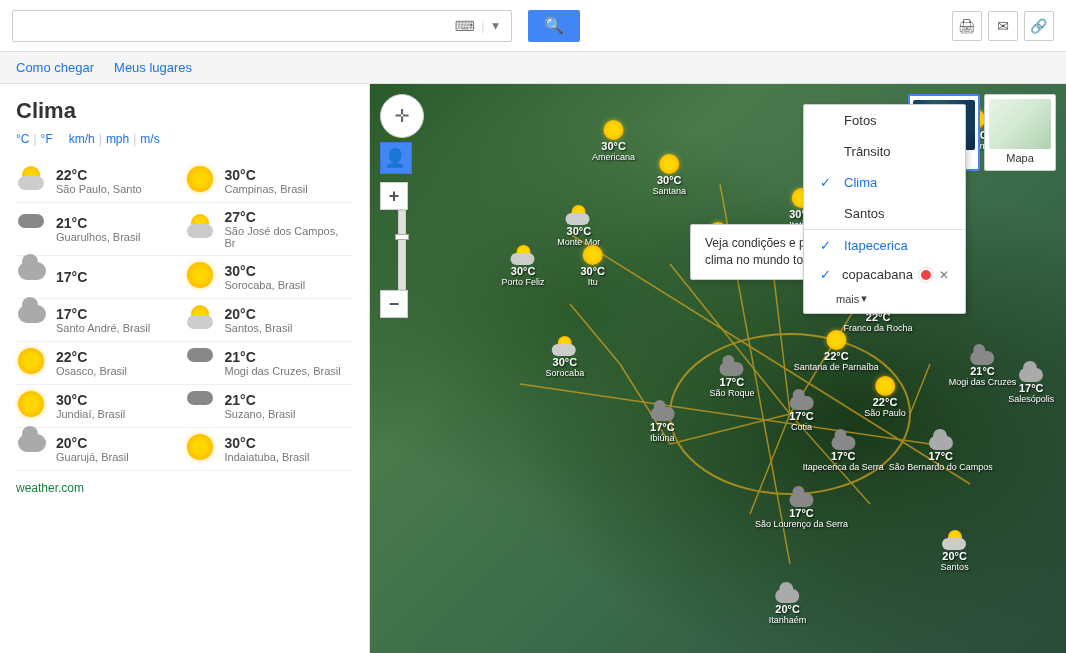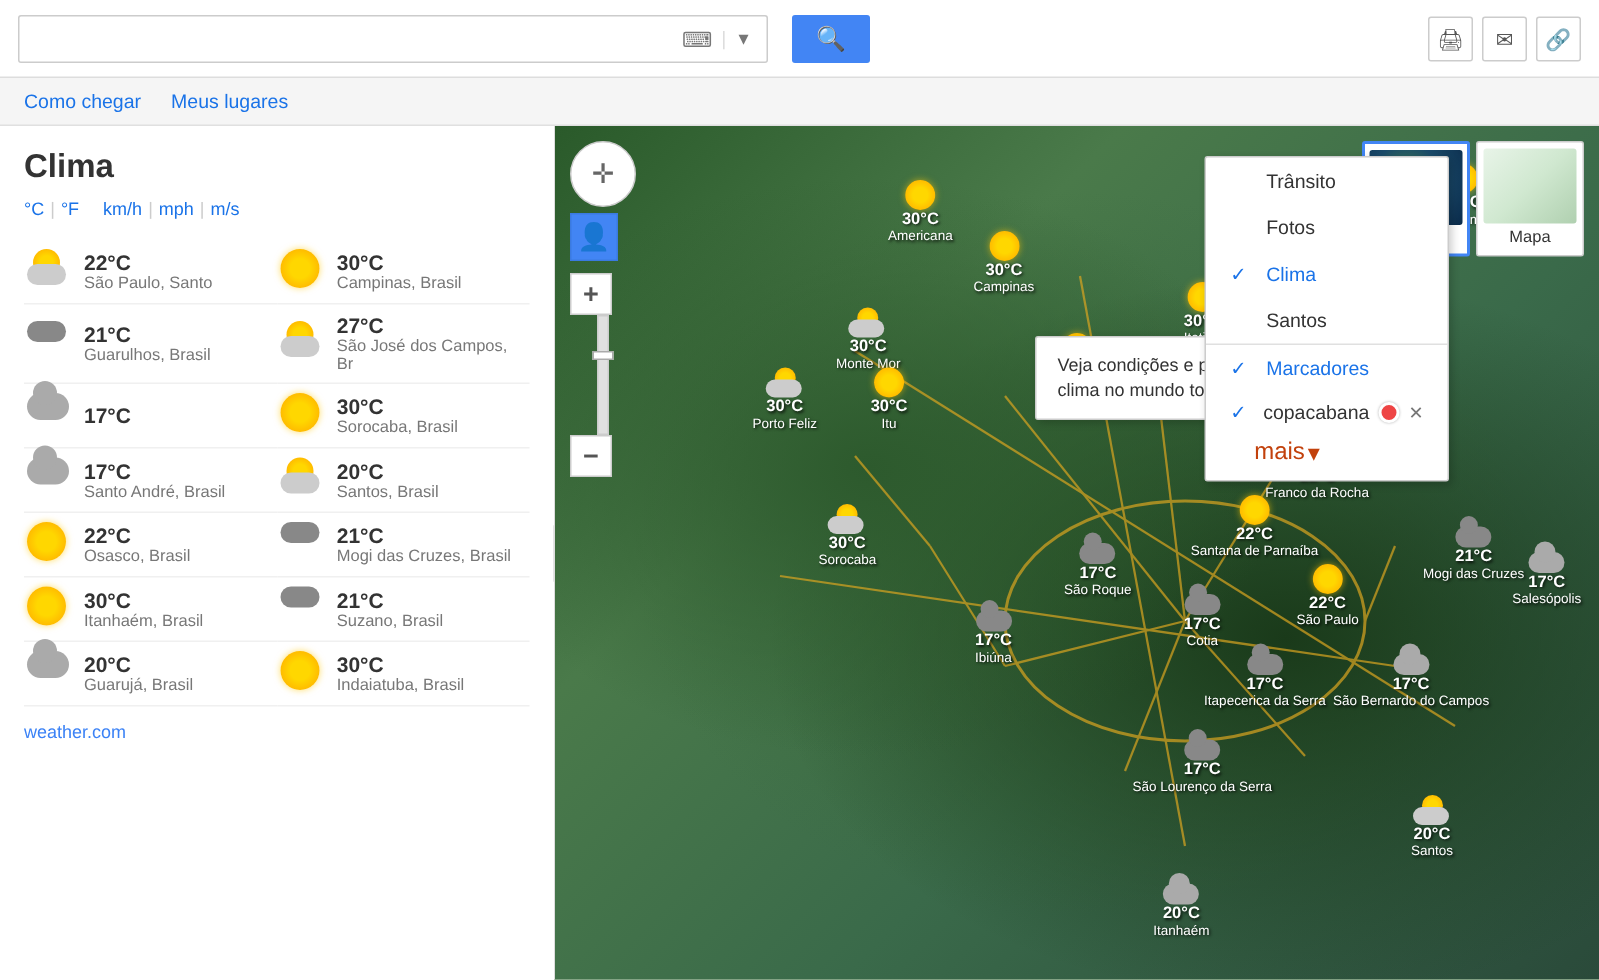--- a/index.html
+++ b/index.html
@@ -175,21 +175,21 @@
     .weather-city {
       font-size: 11px;
       color: #777;
     }
 
     #weather-source {
       margin-top: 10px;
       font-size: 12px;
     }
     #weather-source a {
-      color: #3b82f6;
+      color: #15803d;
       text-decoration: none;
       cursor: pointer;
     }
 
     
     #collapse-btn {
       position: absolute;
       right: -14px;
       top: 50%;
       transform: translateY(-50%);
@@ -383,22 +383,22 @@
       border: 2px solid #fff;
       box-shadow: 0 0 2px rgba(0,0,0,0.3);
     }
     .copa-x {
       color: #777;
       cursor: pointer;
       font-size: 12px;
     }
     .mais-link {
       padding: 4px 16px 8px 32px;
-      font-size: 16px;
-      color: #c2410c;
+      font-size: 11px;
+      color: #404040;
       cursor: pointer;
       display: flex;
       align-items: center;
       gap: 2px;
     }
 
     
     #map-tooltip {
       position: absolute;
       top: 140px;
@@ -637,21 +637,21 @@
         <div class="weather-temp">21°C</div>
         <div class="weather-city">Mogi das Cruzes, Brasil</div>
       </div>
     </div>
         <div class="weather-item">
       <div class="weather-icon">
             <div class="wi-sunny"></div>
           </div>
       <div class="weather-info">
         <div class="weather-temp">30°C</div>
-        <div class="weather-city">Itanhaém, Brasil</div>
+        <div class="weather-city">Jundiaí, Brasil</div>
       </div>
     </div>
         <div class="weather-item">
       <div class="weather-icon">
             <div class="wi-rainy"></div>
           </div>
       <div class="weather-info">
         <div class="weather-temp">21°C</div>
         <div class="weather-city">Suzano, Brasil</div>
       </div>
@@ -717,21 +717,21 @@
       <div class="map-weather-city">Extrema</div>
     </div>
           <div class="map-weather" style="position: absolute; left: 35%; top: 10%; transform: translate(-50%, -50%); cursor: pointer;">
       <div style="width:20px;height:20px;background:radial-gradient(circle,#FFD700 35%,#FFA500 100%);border-radius:50%;box-shadow:0 0 5px rgba(255,200,0,0.6);margin:0 auto;"></div>
       <div class="map-weather-temp">30°C</div>
       <div class="map-weather-city">Americana</div>
     </div>
           <div class="map-weather" style="position: absolute; left: 43%; top: 16%; transform: translate(-50%, -50%); cursor: pointer;">
       <div style="width:20px;height:20px;background:radial-gradient(circle,#FFD700 35%,#FFA500 100%);border-radius:50%;box-shadow:0 0 5px rgba(255,200,0,0.6);margin:0 auto;"></div>
       <div class="map-weather-temp">30°C</div>
-      <div class="map-weather-city">Campinas</div>
+      <div class="map-weather-city">Santana</div>
     </div>
           <div class="map-weather" style="position: absolute; left: 68%; top: 20%; transform: translate(-50%, -50%); cursor: pointer;">
       <div style="width:24px;height:14px;background:#aaa;border-radius:7px;margin:0 auto;position:relative;">
               <div style="position:absolute;top:-7px;left:4px;width:14px;height:14px;background:#aaa;border-radius:50%;"></div>
             </div>
       <div class="map-weather-temp">21°C</div>
 
     </div>
           <div class="map-weather" style="position: absolute; left: 78%; top: 20%; transform: translate(-50%, -50%); cursor: pointer;">
       <div style="width:20px;height:20px;background:radial-gradient(circle,#FFD700 35%,#FFA500 100%);border-radius:50%;box-shadow:0 0 5px rgba(255,200,0,0.6);margin:0 auto;"></div>
@@ -892,37 +892,37 @@
           <span class="layer-label">Earth</span>
         </div>
         <div class="layer-btn">
           <div class="layer-thumb mapa-thumb"></div>
           <span class="layer-label">Mapa</span>
         </div>
 
         <div id="dropdown-menu">
           <div class="menu-item">
             <span class="menu-check"> </span>
-            <span>Trânsito</span>
+            <span>Fotos</span>
           </div>
           <div class="menu-item">
             <span class="menu-check"> </span>
-            <span>Fotos</span>
+            <span>Trânsito</span>
           </div>
           <div class="menu-item checked">
             <span class="menu-check">✓</span>
             <span>Clima</span>
           </div>
           <div class="menu-item">
             <span class="menu-check"> </span>
             <span>Santos</span>
           </div>
           <div class="menu-item checked menu-divider" style="border-top:1px solid #e0e0e0;">
             <span class="menu-check">✓</span>
-            <span>Marcadores</span>
+            <span>Itapecerica</span>
           </div>
           <div id="copa-row">
             <span class="copa-check">✓</span>
             <span class="copa-label">copacabana</span>
             <span class="copa-dot"></span>
             <span class="copa-x">✕</span>
           </div>
           <div class="mais-link">
             <span>mais</span>
             <span>▾</span>

